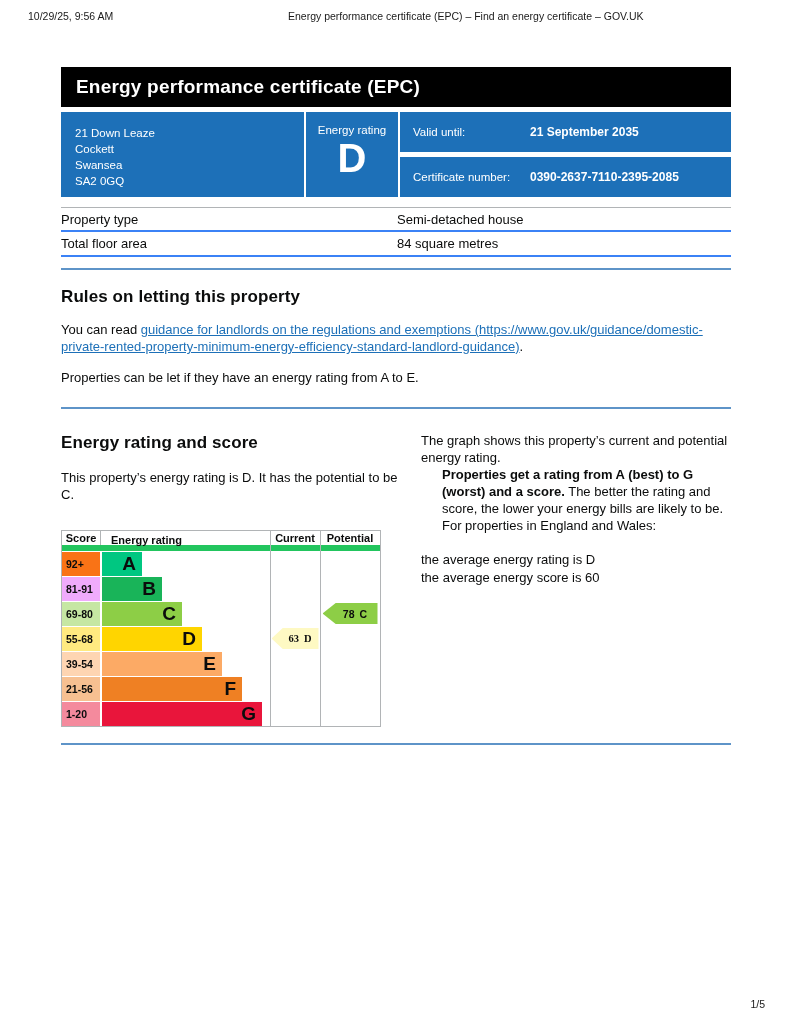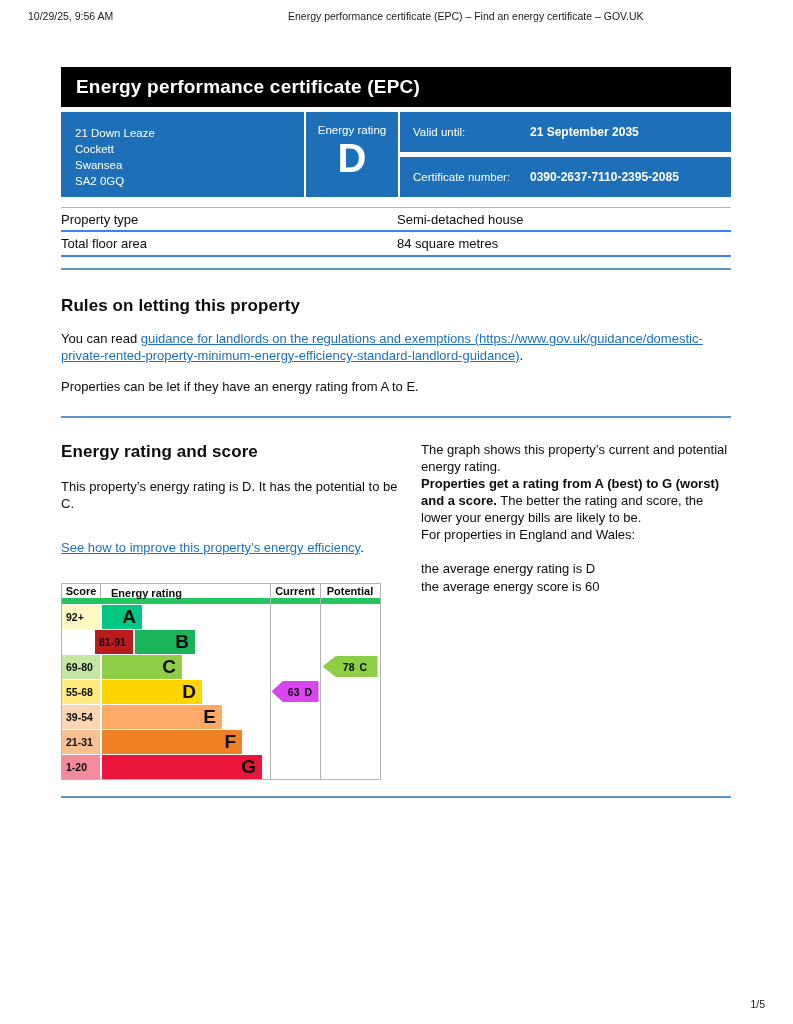--- a/index.html
+++ b/index.html
@@ -43,31 +43,31 @@
   
   .prop-table { margin-top: 10px; }
   .prop-row { display: flex; height: 25px; align-items: center; border-bottom: 2px solid #3b82f6; font-size: 13px; }
   .prop-table .prop-row:first-child { border-top: 1px solid #b1b4b6; }
   .prop-label { width: 336px; flex: none; }
 
   hr.blue-rule { border: none; height: 2px; background: #5e94c8; margin-top: 11px; }
   hr.rule-2 { margin-top: 21px; }
   hr.rule-3 { margin-top: 16px; }
 
-  h2.section-heading { font-size: 17px; font-weight: bold; margin-top: 26px; letter-spacing: 0.1px; }
+  h2.section-heading { font-size: 17px; font-weight: bold; margin-top: 17px; letter-spacing: 0.1px; }
   p.body-text { font-size: 13px; line-height: 17px; margin-top: 14px; }
   a.govuk-link { color: #1d70b8; text-decoration: underline; }
   .para-gap { margin-top: 19px; }
 
   
   .two-col { display: flex; margin-top: 12px; }
   .col-left { width: 338px; flex: none; }
   .col-right { width: 310px; margin-left: 22px; padding-top: 11px; }
   .col-right p.body-text { margin-top: 0; }
-  .col-right .gap-lg { margin-top: 29px; }
+  .col-right .gap-lg { margin-top: 29px; margin-left: 21px; }
   .col-right .gap-sm { margin-top: 17px; }
   .avg-line { font-size: 13px; line-height: 18px; }
 
   
   .epc-chart {
     margin-top: 27px; position: relative;
     width: 320px; border: 1px solid #b1b4b6; background: #ffffff;
   }
   .vline { position: absolute; top: 0; bottom: 0; width: 1px; background: #b1b4b6; }
   .chart-header { display: flex; height: 20px; border-bottom: 6px solid #22c55e; font-size: 11px; font-weight: bold; align-items: center; }
@@ -137,44 +137,43 @@
   <h2 class="section-heading">Rules on letting this property</h2>
   <p class="body-text para-gap"><span>You can read </span><a href="#" class="govuk-link">guidance for landlords on the regulations and exemptions (https://www.gov.uk/guidance/domestic-private-rented-property-minimum-energy-efficiency-standard-landlord-guidance)</a><span>.</span></p>
   <p class="body-text para-gap">Properties can be let if they have an energy rating from A to E.</p>
 
   <hr class="blue-rule rule-2">
 
   <div class="two-col">
     <div class="col-left">
       <h2 class="section-heading" style="margin-top:12px;">Energy rating and score</h2>
       <p class="body-text" style="margin-top:16px;">This property’s energy rating is D. It has the potential to be C.</p>
-      <p class="body-text" style="margin-top:27px;"><a href="#" class="govuk-link">See how to improve this property’s energy efficiency</a><span>.</span></p>
 
       <div class="epc-chart">
         <div class="vline" style="left:208px;"></div>
         <div class="vline" style="left:258px;"></div>
         <div class="chart-header">
           <div class="ch-score">Score</div>
           <div class="ch-rating">Energy rating</div>
           <div class="ch-current">Current</div>
           <div class="ch-potential">Potential</div>
         </div>
         <div id="epc-chart-rows">
             <div class="band-row">
-              <div class="cell-score" style="background: #fef9c3;">92+</div>
+              <div class="cell-score" style="background: #f97316;">92+</div>
               <div class="cell-bar">
                 <div class="bar" style="width: 40px; background: rgb(0, 199, 129);">
                   <span class="band-letter">A</span>
                 </div>
               </div>
               <div class="cell-current"></div>
               <div class="cell-potential"></div>
             </div>
             <div class="band-row">
-              <div class="cell-score" style="background: #b91c1c; margin-left: 33px;">81-91</div>
+              <div class="cell-score" style="background: #f0abfc;">81-91</div>
               <div class="cell-bar">
                 <div class="bar" style="width: 60px; background: rgb(25, 180, 89);">
                   <span class="band-letter">B</span>
                 </div>
               </div>
               <div class="cell-current"></div>
               <div class="cell-potential"></div>
             </div>
             <div class="band-row">
               <div class="cell-score" style="background: rgb(198, 231, 163);">69-80</div>
@@ -192,39 +191,39 @@
               </div>
             </div>
             <div class="band-row">
               <div class="cell-score" style="background: rgb(255, 234, 128);">55-68</div>
               <div class="cell-bar">
                 <div class="bar" style="width: 100px; background: rgb(255, 213, 0);">
                   <span class="band-letter">D</span>
                 </div>
               </div>
               <div class="cell-current">
-                <div class="arrow arrow-current" style="background: #d946ef;">
+                <div class="arrow arrow-current" style="background: #fef9c3; font-family: Liberation Serif, serif;">
                   <span>63</span>
                   <span>D</span>
                 </div>
               </div>
               <div class="cell-potential"></div>
             </div>
             <div class="band-row">
               <div class="cell-score" style="background: rgb(254, 213, 178);">39-54</div>
               <div class="cell-bar">
                 <div class="bar" style="width: 120px; background: rgb(252, 170, 101);">
                   <span class="band-letter">E</span>
                 </div>
               </div>
               <div class="cell-current"></div>
               <div class="cell-potential"></div>
             </div>
             <div class="band-row">
-              <div class="cell-score" style="background: rgb(247, 192, 145);">21-31</div>
+              <div class="cell-score" style="background: rgb(247, 192, 145);">21-56</div>
               <div class="cell-bar">
                 <div class="bar" style="width: 140px; background: rgb(239, 128, 35);">
                   <span class="band-letter">F</span>
                 </div>
               </div>
               <div class="cell-current"></div>
               <div class="cell-potential"></div>
             </div>
             <div class="band-row">
               <div class="cell-score" style="background: rgb(244, 138, 157);">1-20</div>

